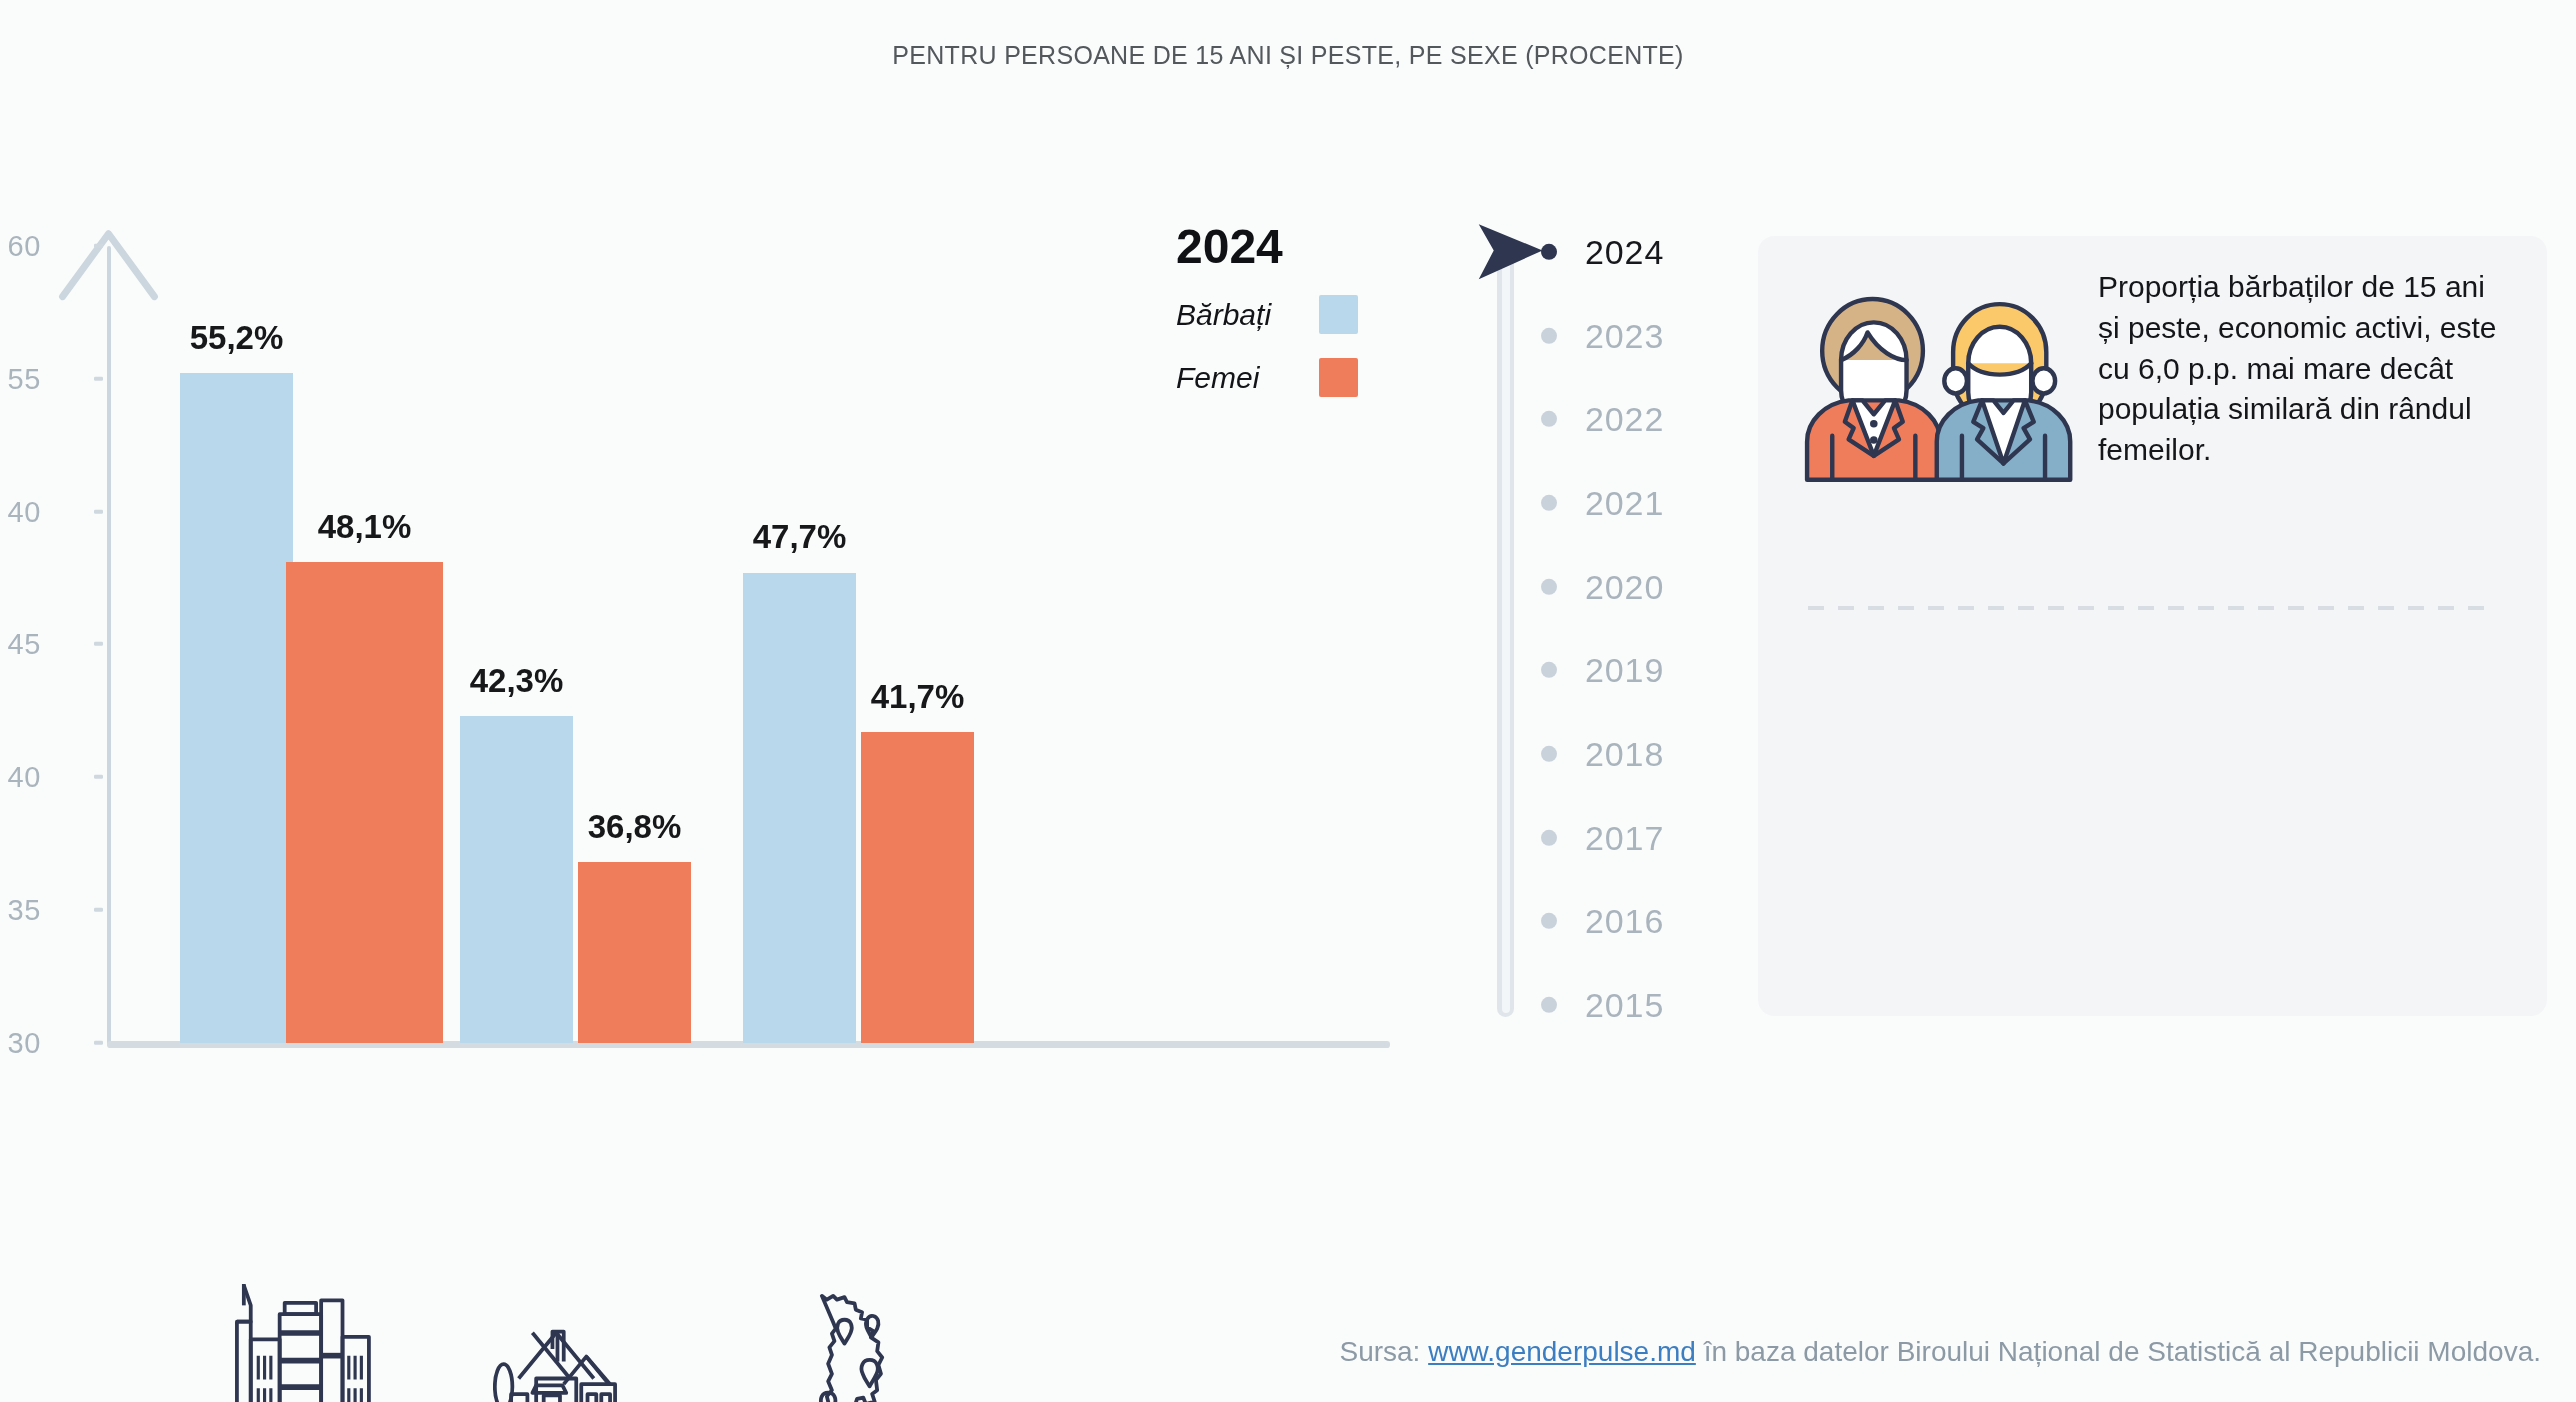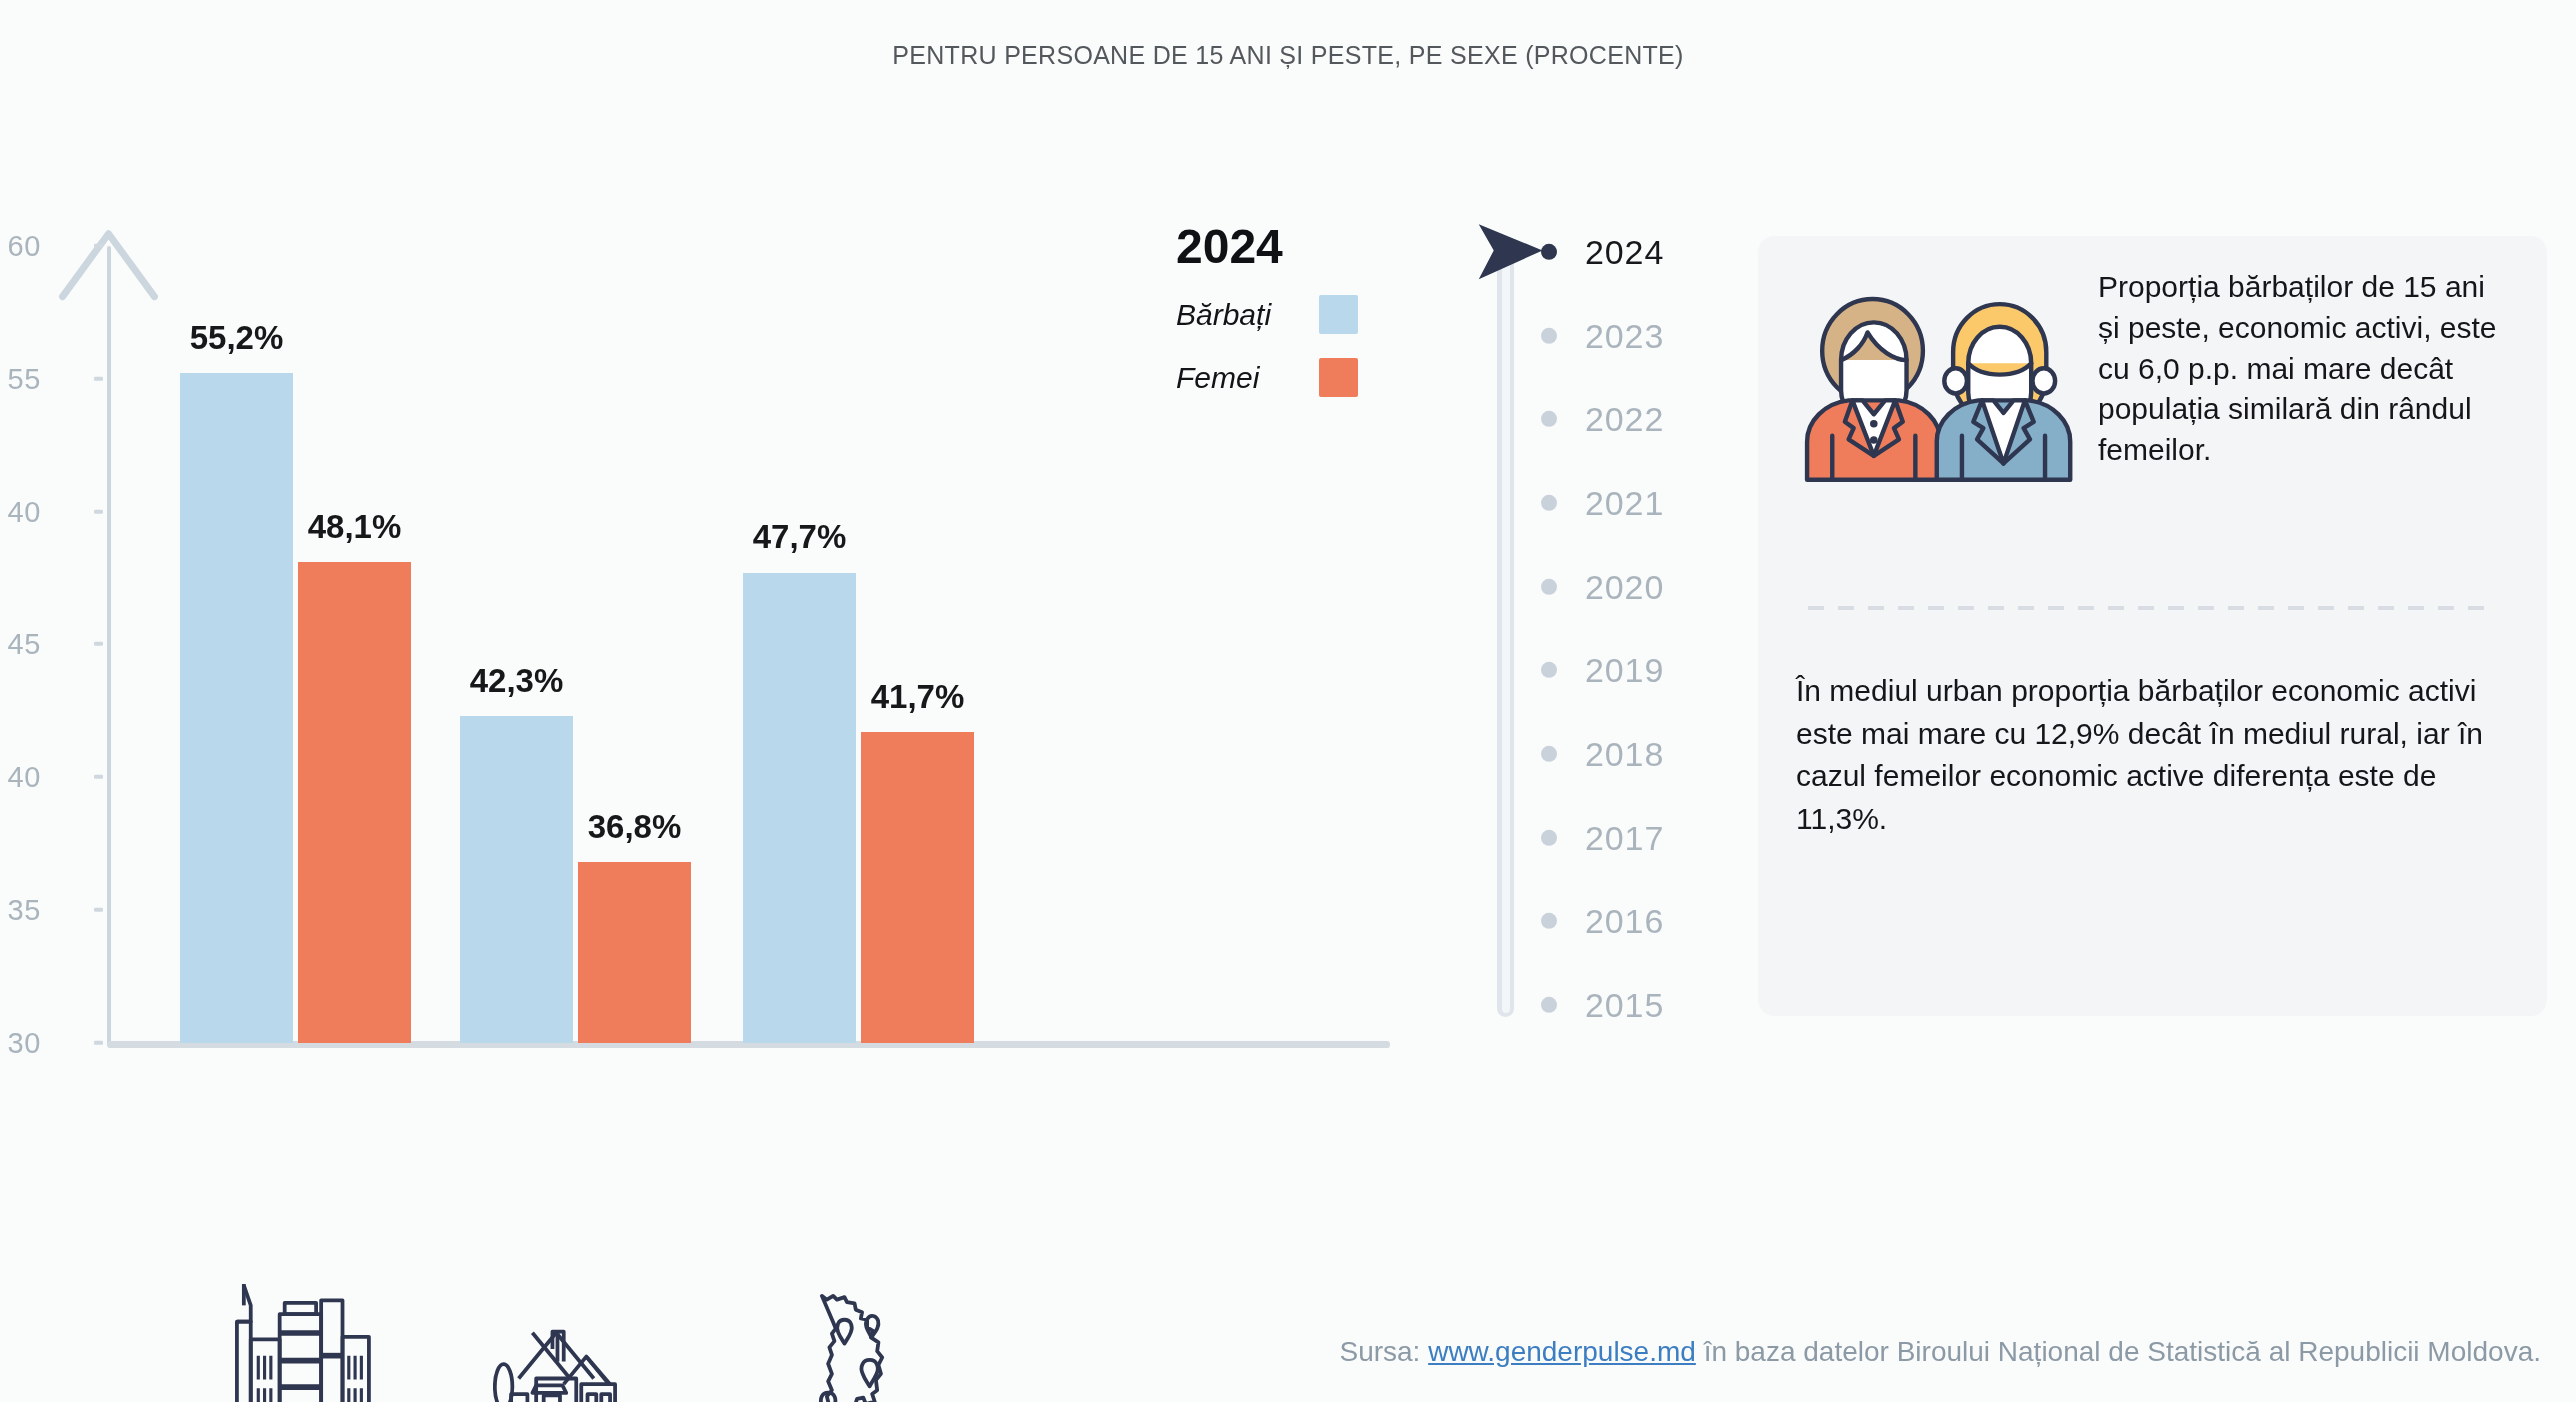--- a/index.html
+++ b/index.html
@@ -145,21 +145,21 @@
       <div class="tick-mark" style="top: 171px;"></div>
       <div class="tick" style="top: 38px;">60</div>
       <div class="tick-mark" style="top: 38px;"></div>
     </div>
   <div class="plot">
       <div class="group" style="left: 69px; width: 231px;">
         <div class="bar bar-m" style="left: 0px; height: 670px;">
           <div class="fill" style="height: 670px;"></div>
           <div class="vlabel" style="bottom: 686px;">55,2%</div>
         </div>
-        <div class="bar bar-f" style="left: 118px; height: 531px;">
+        <div class="bar bar-f" style="left: 106px; height: 531px; padding-left: 44px;">
           <div class="fill" style="height: 481px;"></div>
           <div class="vlabel" style="bottom: 497px;">48,1%</div>
         </div>
       </div>
       <div class="group" style="left: 349px; width: 231px;">
         <div class="bar bar-m" style="left: 0px; height: 327px;">
           <div class="fill" style="height: 327px;"></div>
           <div class="vlabel" style="bottom: 343px;">42,3%</div>
         </div>
         <div class="bar bar-f" style="left: 118px; height: 181px;">
@@ -329,19 +329,18 @@
           <path d="M294 199 l34 100 l34 -100 l-18 0 l-16 20 l-16 -20 Z" fill="#ffffff"></path>
           <path d="M294 199 l-14 34 l16 10 l-10 18 l42 38" fill="none"></path>
           <path d="M362 199 l14 34 l-16 10 l10 18 l-42 38" fill="none"></path>
           <path d="M262 255 l0 70 M394 255 l0 70" fill="none"></path>
         </g>
       </svg>
     </div>
     <div class="panel-text-1">Proporția bărbaților de 15 ani și peste, economic activi, este cu 6,0 p.p. mai mare decât populația similară din rândul femeilor.</div>
   </div>
   <div class="divider"></div>
-  <div class="panel-text-2">În mediul urban proporția bărbaților economic activi este mai mare cu 12,9% decât în mediul rural, iar în cazul femeilor economic active diferența este de 11,3%.</div>
 </div>
 
 <div class="footer">
   <span>Sursa: </span><a class="lnk" href="#">www.genderpulse.md</a><span> în baza datelor Biroului Național de Statistică al Republicii Moldova.</span>
 </div>
 
 
 </body></html>

